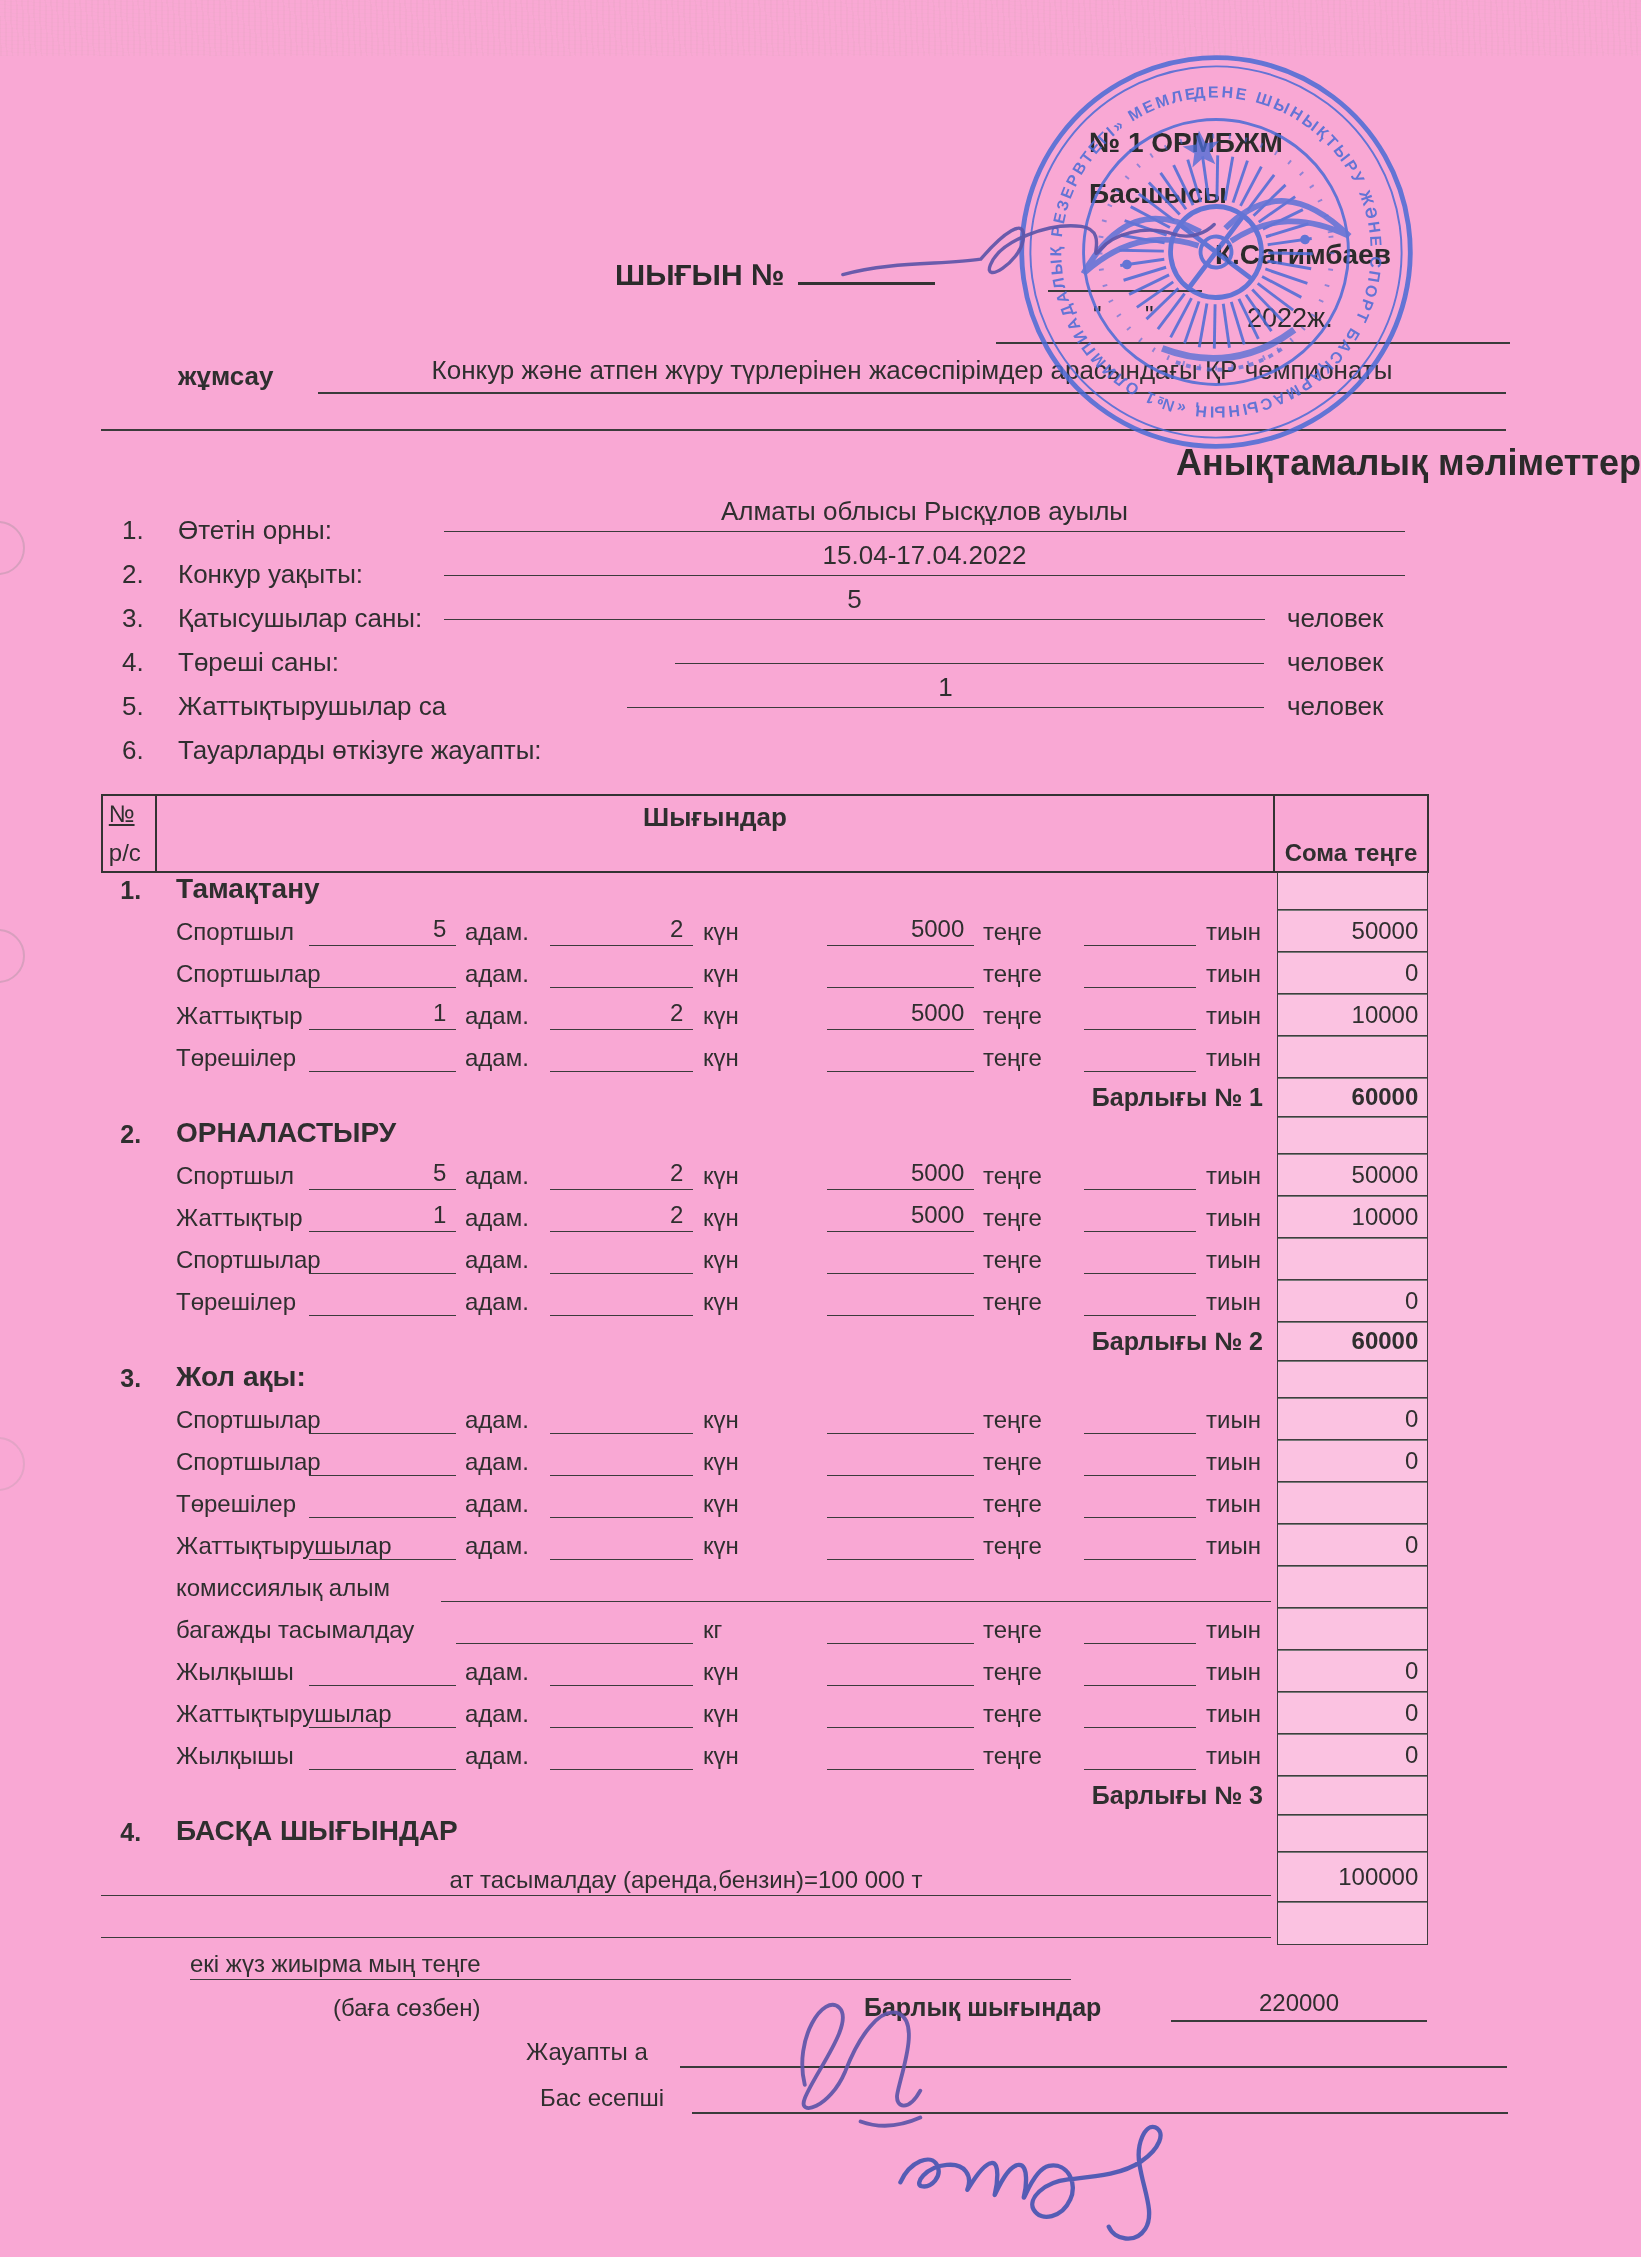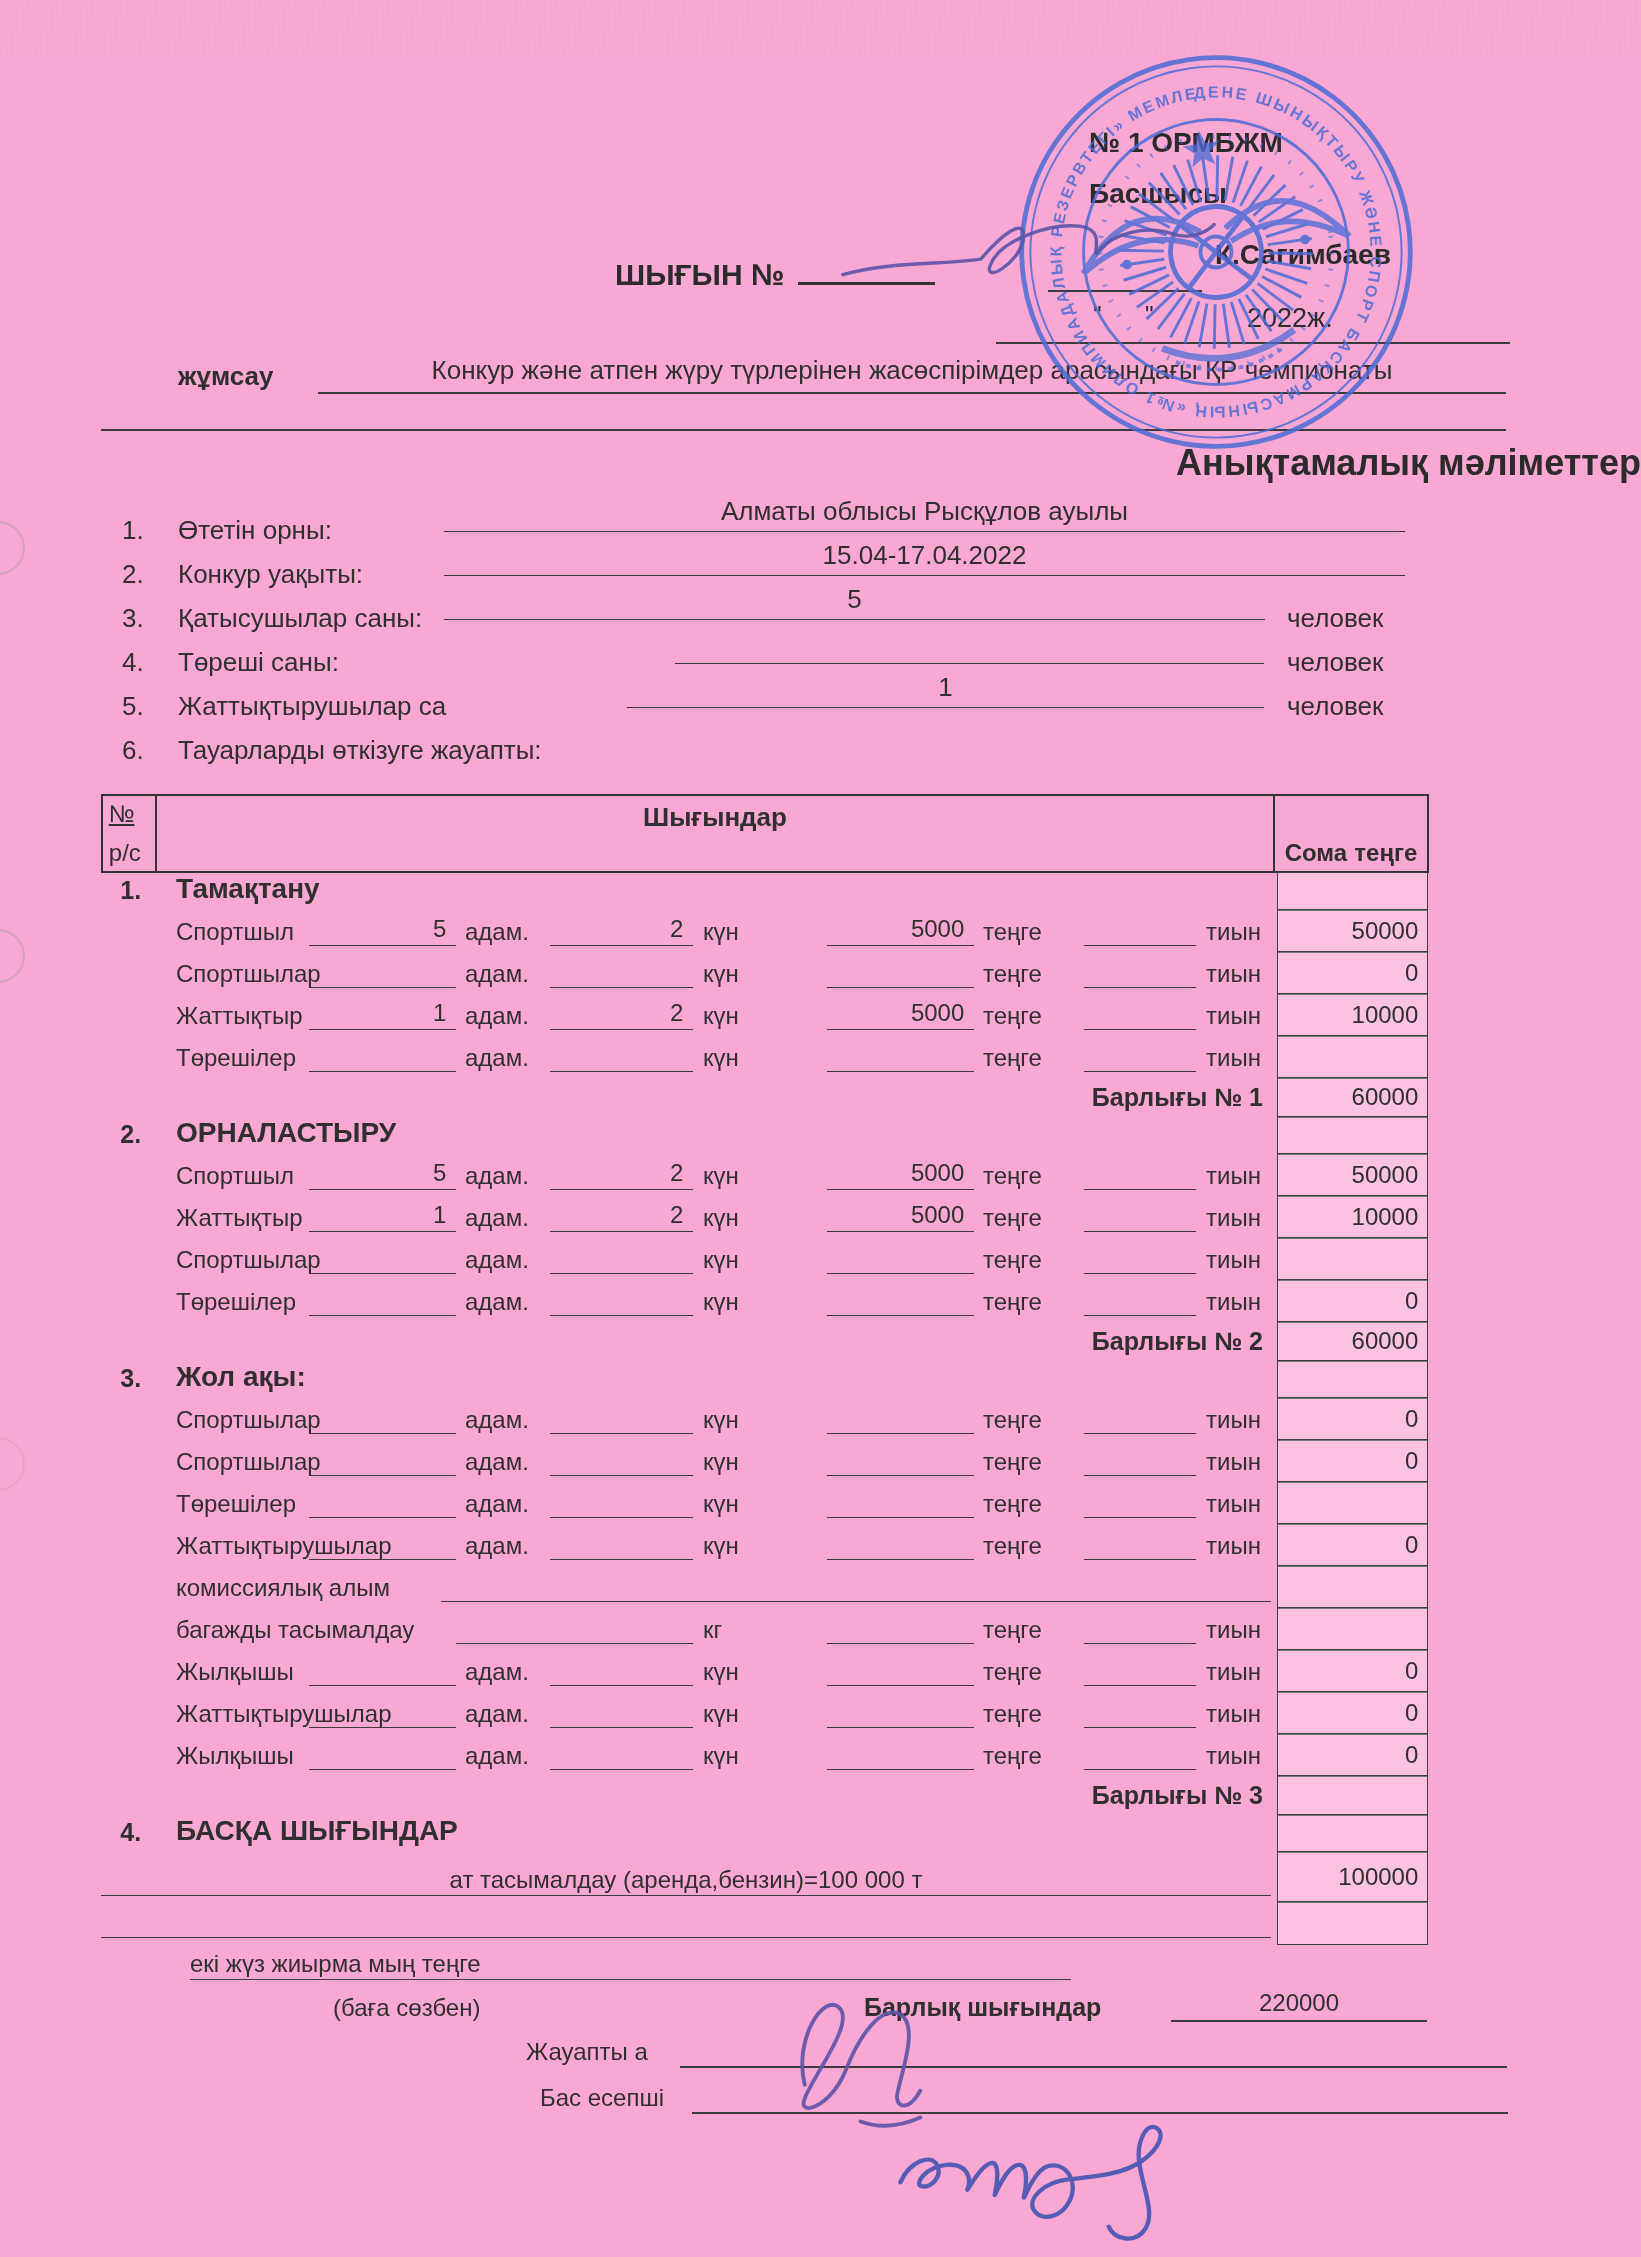--- a/index.html
+++ b/index.html
@@ -80,21 +80,21 @@
   .c4{left:983px;width:112px;}
   .cb{left:355px;width:237px;}
   .cw{left:340px;width:830px;}
   .unit{position:absolute;bottom:5.8px;}
   .u1{left:364px;} .u2{left:602px;} .u3{left:882px;} .u4{left:1105px;}
   .sumbox{position:absolute;left:1176px;top:-1px;width:151px;height:calc(100% + 1.9px);
           border:1.9px solid #3e3e3e;box-sizing:border-box;display:flex;align-items:center;
           justify-content:flex-end;padding-right:8.7px;background:rgba(255,255,255,.3);}
   .total{height:39px;}
   .total .tlabel{position:absolute;right:166px;bottom:4.8px;font-weight:700;font-size:25px;}
-  .sumbox.bold{font-weight:400;}
+  .sumbox.bold{font-weight:700;}
 
   
   .s4r1{height:50px;}
   .ulwide{left:0;width:1170px;text-align:center;}
   .ulwide i{position:static;font-style:normal;}
   .s4r2{height:42px;}
   .s4r3{height:42px;}
   .ulmid{left:89px;width:881px;}
   .ulmid i{position:static;font-style:normal;}
   .s4r4{height:42px;}

